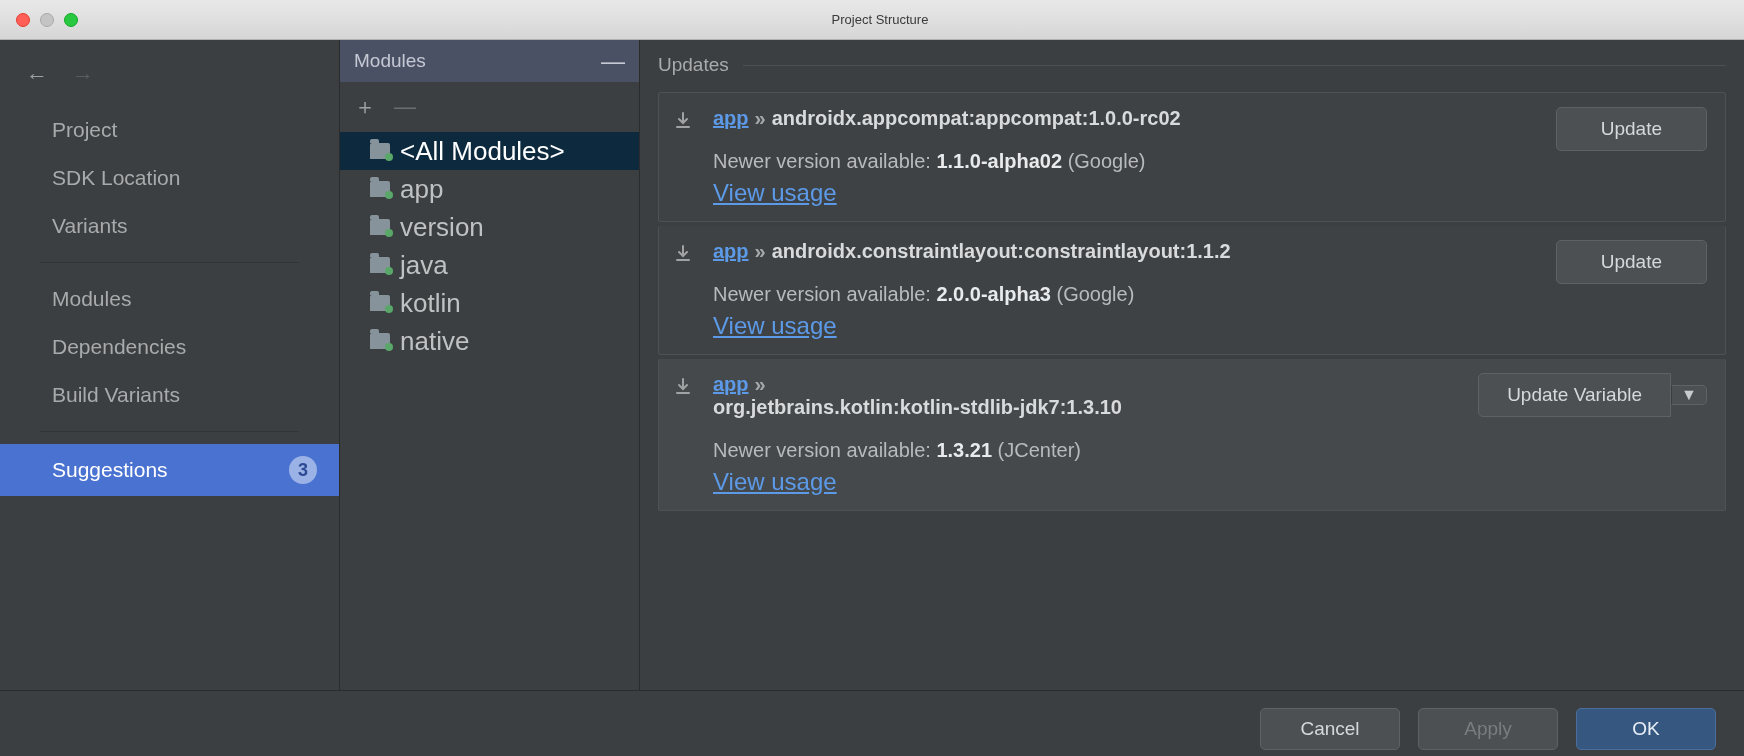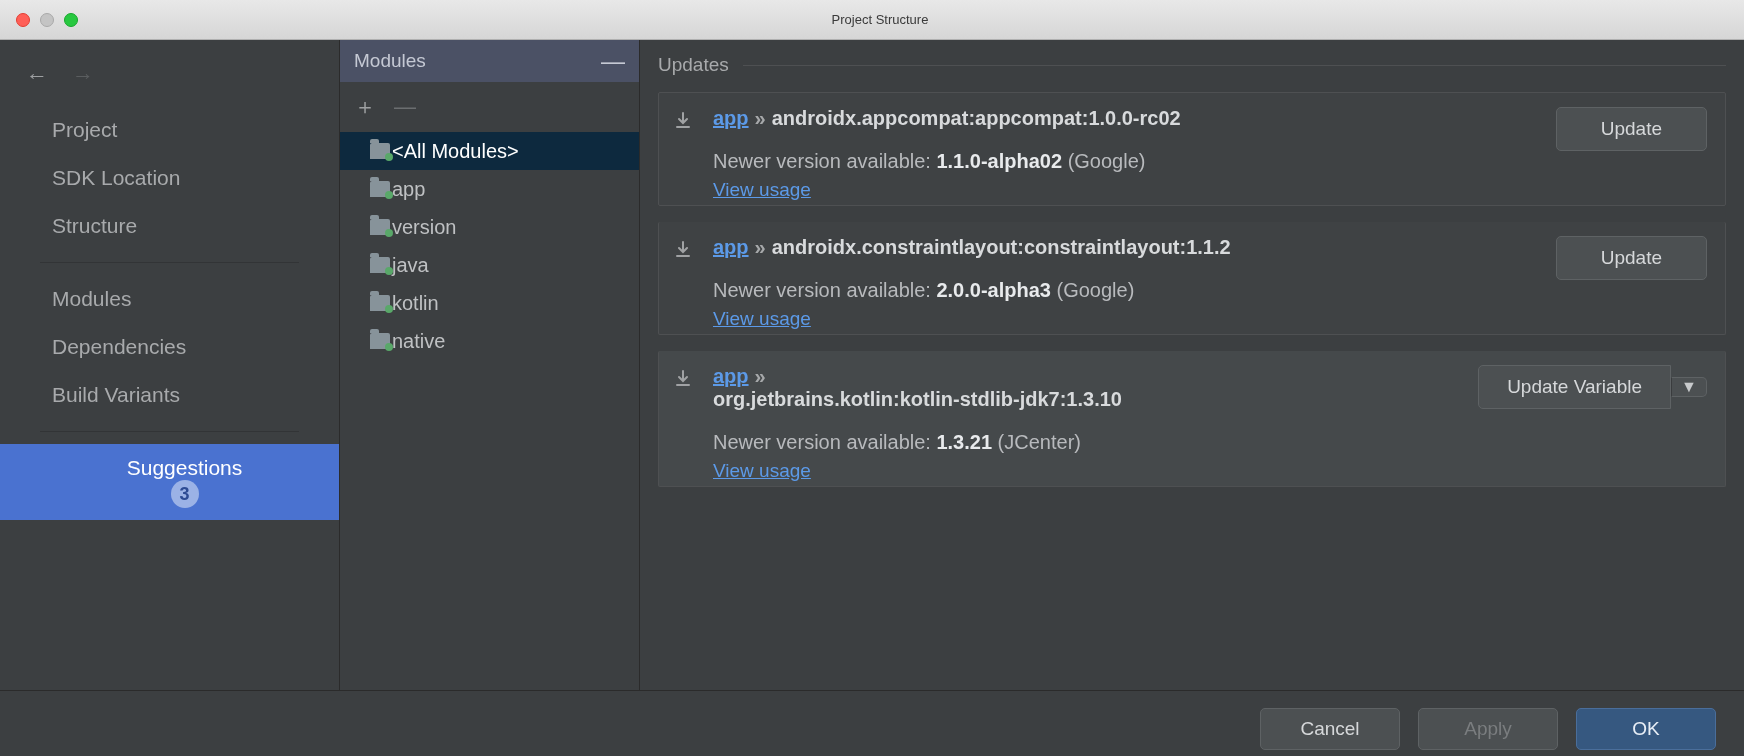--- a/index.html
+++ b/index.html
@@ -11,51 +11,51 @@
   .tl.yellow { background: #c4c4c4; border:1px solid #a9a9a9;}
   .tl.green { background: #28c840; border:1px solid #17a82c;}
   .title { position:absolute; left:16px; right:0; text-align:center; color:#3a3a3a; font-size:13px; }
   .body { display:flex; height: calc(756px - 40px - 66px); }
   .sidebar { width: 340px; background:#3c3f41; border-right:1px solid #2b2b2b; display:flex; flex-direction:column; }
   .navbtns { display:flex; gap:24px; padding:20px 0 14px 26px; }
   .arrow { font-size:22px; color:#9ea0a2; cursor:pointer;}
   .arrow.dim { color:#5a5d5f; }
   .sidelist { display:flex; flex-direction:column; padding-top:6px;}
   .sideitem { padding:12px 0 12px 52px; font-size:21px; color:#a8aaac; cursor:pointer; position:relative;}
-  .sideitem.selected { background:#4a72d0; color:#ffffff; display:flex; align-items:center; justify-content:space-between; padding-right:22px;flex-direction:column;}
+  .sideitem.selected { background:#4a72d0; color:#ffffff; display:flex; align-items:center; justify-content:space-between; padding-right:22px;}
   .badge { background:#9bb2e6; color:#2d4b94; border-radius:50%; width:28px; height:28px; display:flex; align-items:center; justify-content:center; font-size:18px; font-weight:600;}
   .sep { height:1px; background:#323436; margin:12px 40px 12px 40px;}
   .modpanel { width:300px; background:#3c3f41; border-right:1px solid #2b2b2b; display:flex; flex-direction:column;}
   .modhdr { background:#4b5165; height:42px; display:flex; align-items:center; justify-content:space-between; padding:0 14px; color:#c5c9d4; font-size:19px;}
   .minus { font-size:24px; color:#c5c9d4; cursor:pointer;}
   .modtools { display:flex; gap:18px; padding:10px 14px; align-items:center;}
   .plus, .minus2 { font-size:22px; color:#9ea0a2; cursor:pointer; font-weight:300;}
   .minus2 { color:#6b6e70;}
   .modlist { display:flex; flex-direction:column;}
-  .moditem { height:38px; display:flex; align-items:center; padding-left:30px; font-size:20px; color:#bfc1c3; cursor:pointer; gap:2px;}
+  .moditem { height:38px; display:flex; align-items:center; padding-left:30px; font-size:26px; color:#bfc1c3; cursor:pointer; gap:10px;}
   .moditem.selected { background:#0d293e; color:#ffffff;}
   .foldericon { width:20px; height:16px; background:#87939a; border-radius:2px 2px 0 0; position:relative; display:inline-block;}
   .foldericon::before { content:''; position:absolute; top:-4px; left:0; width:9px; height:4px; background:#87939a; border-radius:2px 2px 0 0;}
   .foldericon::after { content:''; position:absolute; bottom:-2px; right:-3px; width:8px; height:8px; background:#59a869; border-radius:50%;}
   .main { flex:1; background:#3c3f41; padding:14px 18px 0 18px; overflow:auto;}
   .sectionhdr { display:flex; align-items:center; gap:14px; margin-bottom:16px;}
   .sectiontitle { color:#a8aaac; font-size:19px;}
   .hline { flex:1; height:1px; background:#4e5052;}
-  .card { border:1px solid #4e5052; background:#3f4244; border-radius:2px; margin-top:16px; display:flex; padding:14px 18px 4px 14px; gap:18px;}
+  .card { border:1px solid #4e5052; background:#3f4244; border-radius:2px; margin-top:4px; display:flex; padding:14px 18px 14px 14px; gap:18px;}
   .card + .card { border-top:none; }
   .card.selected { background:#45494b; }
   .dlicon { width:22px; color:#a0a2a4; flex-shrink:0; padding-top:4px;}
   .cardbody { flex:1; }
   .libline { font-size:20px; color:#d0d2d4; }
   .applink { color:#5c9ae8; text-decoration:underline; font-weight:600; cursor:pointer;}
   .raquo { color:#a6a8aa; padding:0 6px; font-weight:600;}
   .libname { color:#d8dadc; font-weight:600;}
   .newver { font-size:20px; color:#b8babd; margin-top:20px;}
   .newver b { color:#e8eaec; font-weight:700;}
-  .viewusage { display:inline-block; color:#5c9ae8; text-decoration:underline; font-size:19px; margin-top:6px; cursor:pointer;}
+  .viewusage { display:inline-block; color:#5c9ae8; text-decoration:underline; font-size:24px; margin-top:6px; cursor:pointer;}
   .cardaction { flex-shrink:0; }
   .btn { background:#4c5052; border:1px solid #5e6264; color:#d6d8da; font-size:19px; padding:10px 44px; border-radius:5px; cursor:pointer;}
   .dropdown { display:flex; align-items:center; }
   .dropdown .btn { border-radius:5px 0 0 5px; padding:10px 28px;}
   .ddarrow { background:#4c5052; border:1px solid #5e6264; border-left:1px solid #3a3c3e; border-radius:0 5px 5px 0; width:36px; display:flex; align-items:center; justify-content:center; color:#c8cacc; cursor:pointer;}
   .footer { height:76px; background:#3c3f41; border-top:1px solid #2b2b2b; display:flex; align-items:center; justify-content:flex-end; gap:18px; padding-right:28px;}
   .fbtn { background:#4c5052; border:1px solid #5e6264; color:#d6d8da; font-size:19px; width:140px; height:42px; border-radius:5px; cursor:pointer;}
   .fbtn.disabled { color:#7a7d7f; }
   .fbtn.primary { background:#365880; border-color:#4a6e9b; color:#e8eef6;}
   svg { display:block; }
@@ -74,21 +74,21 @@
 
 <div class="body">
   <div class="sidebar">
     <div class="navbtns">
       <span class="arrow">←</span>
       <span class="arrow dim">→</span>
     </div>
     <div class="sidelist">
       <div class="sideitem">Project</div>
       <div class="sideitem">SDK Location</div>
-      <div class="sideitem">Structure</div>
+      <div class="sideitem">Variants</div>
       <div class="sep"></div>
       <div class="sideitem">Modules</div>
       <div class="sideitem">Dependencies</div>
       <div class="sideitem">Build Variants</div>
       <div class="sep"></div>
       <div class="sideitem selected">
         <span>Suggestions</span>
         <span class="badge">3</span>
       </div>
     </div>

